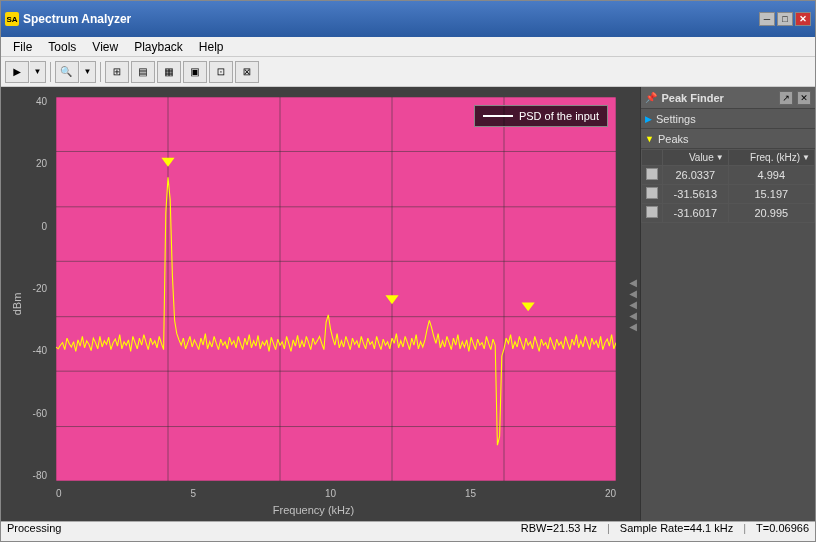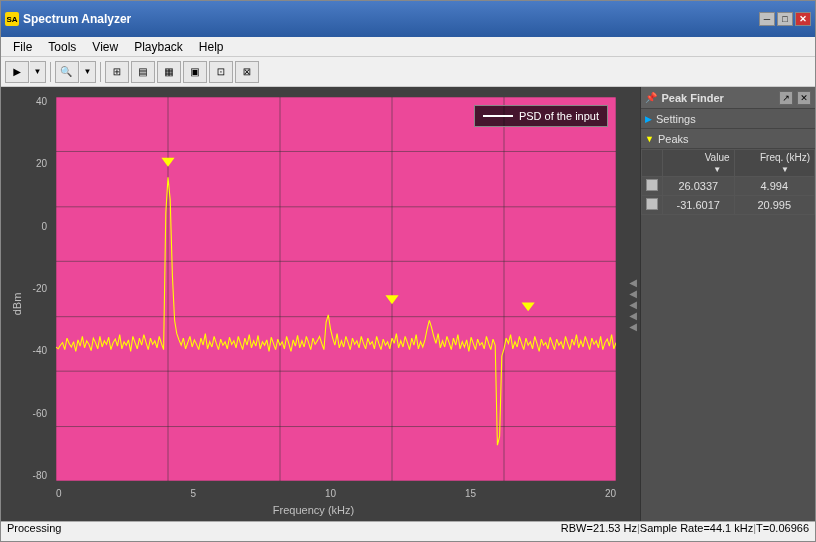--- a/index.html
+++ b/index.html
@@ -291,40 +291,40 @@
       width: 12px;
       height: 12px;
       background: #c0c0c0;
       border: 1px solid #888;
       display: inline-block;
     }
     .col-sort-btn {
       display: inline-flex;
       align-items: center;
       gap: 2px;
-      flex-direction: column;
     }
     .sort-arrow {
       font-size: 8px;
     }
     .status-bar {
       background: #f0f0f0;
       height: 20px;
       display: flex;
       align-items: flex-start;
       border-top: 1px solid #aaa;
       padding: 0 6px;
     }
     .status-left {
       flex: 1;
       color: #000;
       font-size: 11px;
     }
     .status-right {
       display: flex;
+      gap: 10px;
       color: #000;
       font-size: 11px;
     }
     .status-sep {
       color: #888;
     }
   </style>
 </head>
 <body>
 
@@ -504,20 +504,25 @@
           </tr>
         </thead>
         <tbody>
           <tr>
             <td><span class="peak-checkbox"></span></td>
             <td>26.0337</td>
             <td>4.994</td>
           </tr>
           <tr>
             <td><span class="peak-checkbox"></span></td>
+            <td>-31.5613</td>
+            <td>15.197</td>
+          </tr>
+          <tr>
+            <td><span class="peak-checkbox"></span></td>
             <td>-31.6017</td>
             <td>20.995</td>
           </tr>
         </tbody>
       </table>
     </div>
   </div>
 
   <div class="status-bar">
     <span class="status-left">Processing</span>

